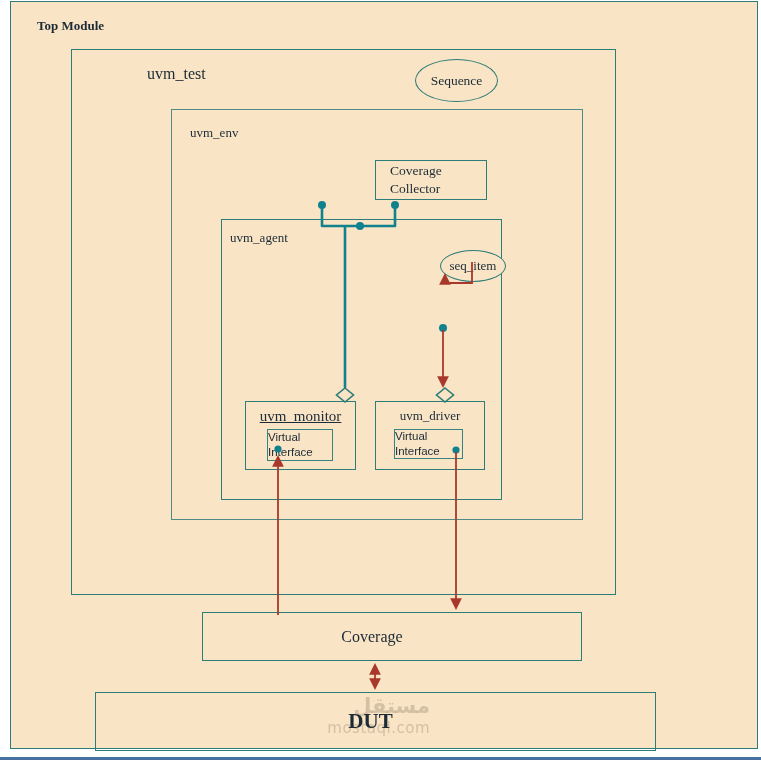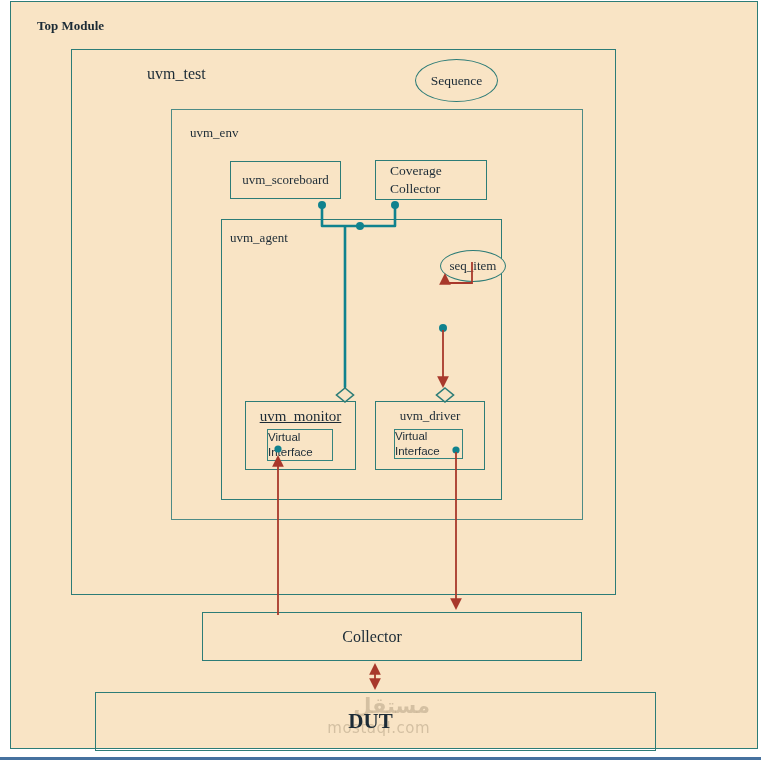--- a/index.html
+++ b/index.html
@@ -33,23 +33,20 @@
   </div>
 
   <div class="ellipse center" style="left:415px;top:59px;width:83px;height:43px;font-size:13.5px;">
     <span>Sequence</span>
   </div>
 
   <div class="box" style="left:171px;top:109px;width:412px;height:411px;border-color:#4e8b86;">
     <div class="corner-label" style="left:18px;top:15px;font-size:13px;">uvm_env</div>
   </div>
 
-  <div class="box center" style="left:230px;top:161px;width:111px;height:38px;font-size:13px;">
-    <span>uvm_scoreboard</span>
-  </div>
 
   <div class="box center" style="left:375px;top:160px;width:112px;height:40px;font-size:13.5px;line-height:1.35;padding:0 14px;">
     <span>Coverage Collector</span>
   </div>
 
   <div class="box" style="left:221px;top:219px;width:281px;height:281px;">
     <div class="corner-label" style="left:8px;top:10px;font-size:13px;">uvm_agent</div>
   </div>
 
 
@@ -65,21 +62,21 @@
   </div>
 
   <div class="box" style="left:375px;top:401px;width:110px;height:69px;">
     <div style="text-align:center;margin-top:6px;font-size:13px;">uvm_driver</div>
   </div>
   <div class="box center sans" style="left:394px;top:429px;width:69px;height:30px;font-size:11.5px;line-height:1.3;border-color:#35847f;border-width:1.3px;">
     <span>Virtual Interface</span>
   </div>
 
   <div class="box center" style="left:202px;top:612px;width:380px;height:49px;font-size:16px;">
-    <span style="position:relative;left:-20px;">Collector</span>
+    <span style="position:relative;left:-20px;">Coverage</span>
   </div>
 
   <div class="watermark">
     <div class="wm-ar">مستقل</div>
     <div class="wm-la">mostaql.com</div>
   </div>
 
   <div class="box center" style="left:95px;top:692px;width:561px;height:59px;font-size:21px;font-weight:bold;z-index:2;">
     <span style="position:relative;left:-5px;">DUT</span>
   </div>

